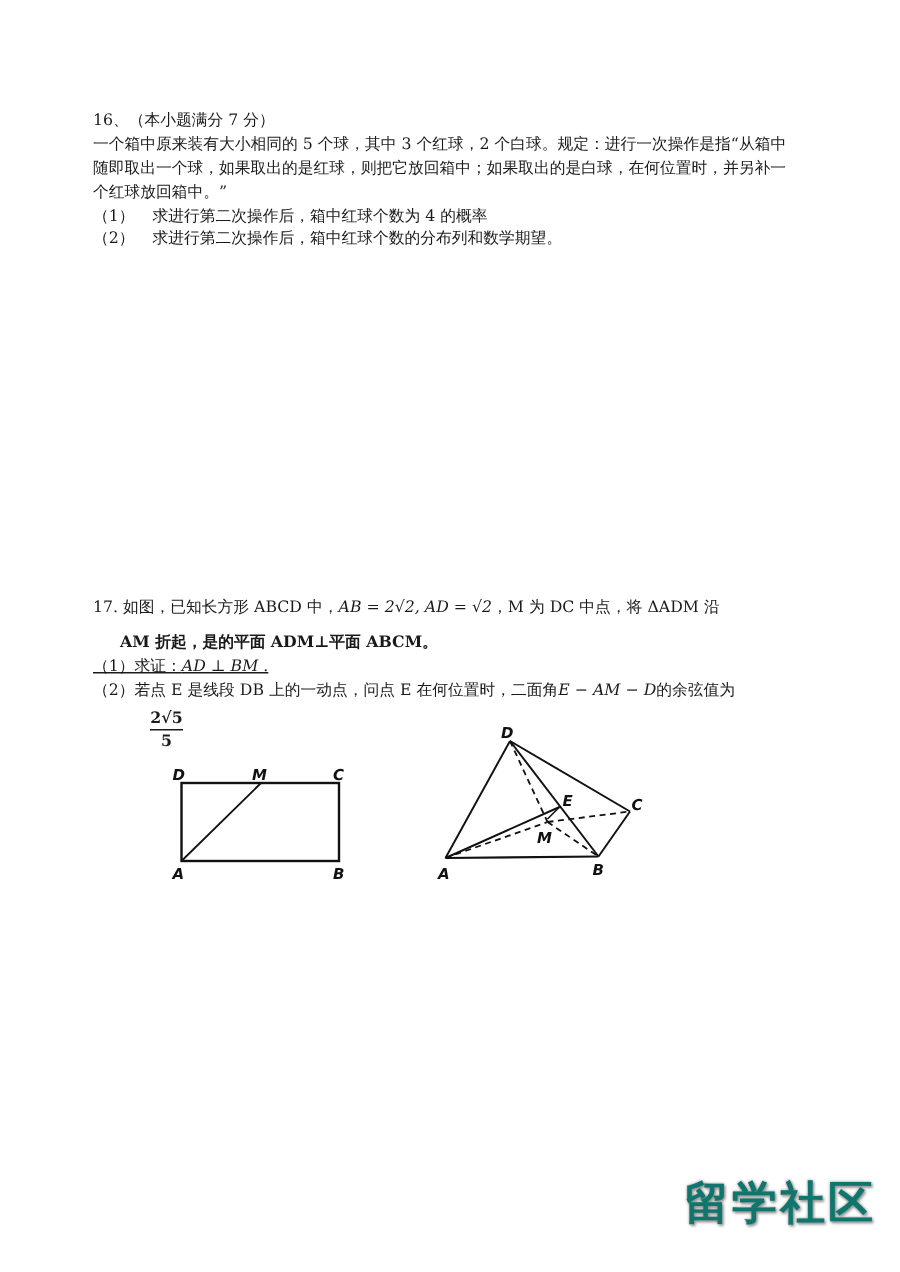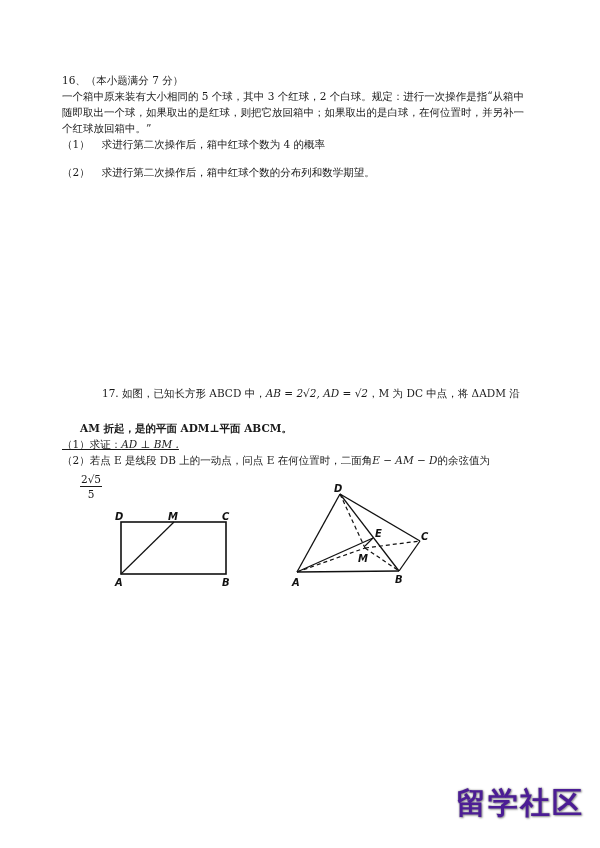--- a/index.html
+++ b/index.html
@@ -1,45 +1,45 @@
 <!DOCTYPE html>
 <html><head>
 <meta charset="utf-8">
 <style>
   html, body { margin: 0; padding: 0; background: #ffffff; }
   body { width: 600px; height: 848px; position: relative; overflow: hidden;
          font-family: "DejaVu Serif", "Liberation Serif", serif; color: #1a1a1a; }
   .line { position: absolute; font-size: 10.5px; white-space: nowrap; line-height: 14px; }
   .it { font-style: italic; }
-  .frac { position: absolute; left: 80px; top: 473px; width: 22px; text-align: center; font-size: 10.5px; }
+  .frac { position: absolute; left: 100px; top: 473px; width: 22px; text-align: center; font-size: 10.5px; font-weight: bold; }
   .frac .num { display: block; border-bottom: 1px solid #1a1a1a; padding-bottom: 1px; }
   .frac .den { display: block; padding-top: 1px; }
   svg { position: absolute; left: 0; top: 0; }
   .lbl { font-family: "DejaVu Sans", sans-serif; font-style: italic; font-weight: bold; font-size: 10px; fill: #111; }
   .wm { position: absolute; left: 440px; top: 786px; width: 160px; text-align: center;
-        font-family: "DejaVu Sans", sans-serif; color: #4c1d95;
+        font-family: "DejaVu Sans", sans-serif; color: #0f766e;
         text-shadow: 0 0 2px #888, 1px 1px 2px #999; }
   .wm .big { font-size: 30px; font-weight: bold; letter-spacing: 2px; display: block; line-height: 34px; }
   .wm .small { font-size: 12px; display: block; line-height: 16px; letter-spacing: 0.5px; }
 </style>
 </head>
 <body>
 
 <div class="line" style="left:62px; top:73px;">16、（本小题满分 7 分）</div>
 <div class="line" style="left:62px; top:89px;">一个箱中原来装有大小相同的 5 个球，其中 3 个红球，2 个白球。规定：进行一次操作是指“从箱中</div>
 <div class="line" style="left:62px; top:105px;">随即取出一个球，如果取出的是红球，则把它放回箱中；如果取出的是白球，在何位置时，并另补一</div>
 <div class="line" style="left:62px; top:121px;">个红球放回箱中。”</div>
 <div class="line" style="left:62px; top:137px;">
   <span>（1）</span><span style="display:inline-block;width:12px"></span><span>求进行第二次操作后，箱中红球个数为 4 的概率</span>
 </div>
-<div class="line" style="left:62px; top:165px;text-align:right;">
+<div class="line" style="left:62px; top:152px;text-align:right;">
   <span>（2）</span><span style="display:inline-block;width:12px"></span><span>求进行第二次操作后，箱中红球个数的分布列和数学期望。</span>
 </div>
 
-<div class="line" style="left:62px; top:386px;margin-left:40px;">
+<div class="line" style="left:62px; top:398px;">
   <span>17. 如图，已知长方形 ABCD 中，</span><span class="it">AB = 2√2, AD = √2</span><span>，M 为 DC 中点，将 ΔADM 沿</span>
 </div>
 <div class="line" style="left:80px; top:421px;font-weight:bold;">AM 折起，是的平面 ADM⊥平面 ABCM。</div>
 <div class="line" style="left:62px; top:437px;text-decoration:underline;">
   <span>（1）求证：</span><span class="it">AD ⊥ BM .</span>
 </div>
 <div class="line" style="left:62px; top:453px;">
   <span>（2）若点 E 是线段 DB 上的一动点，问点 E 在何位置时，二面角</span><span class="it">E − AM − D</span><span>的余弦值为</span>
 </div>
 <div class="frac">

